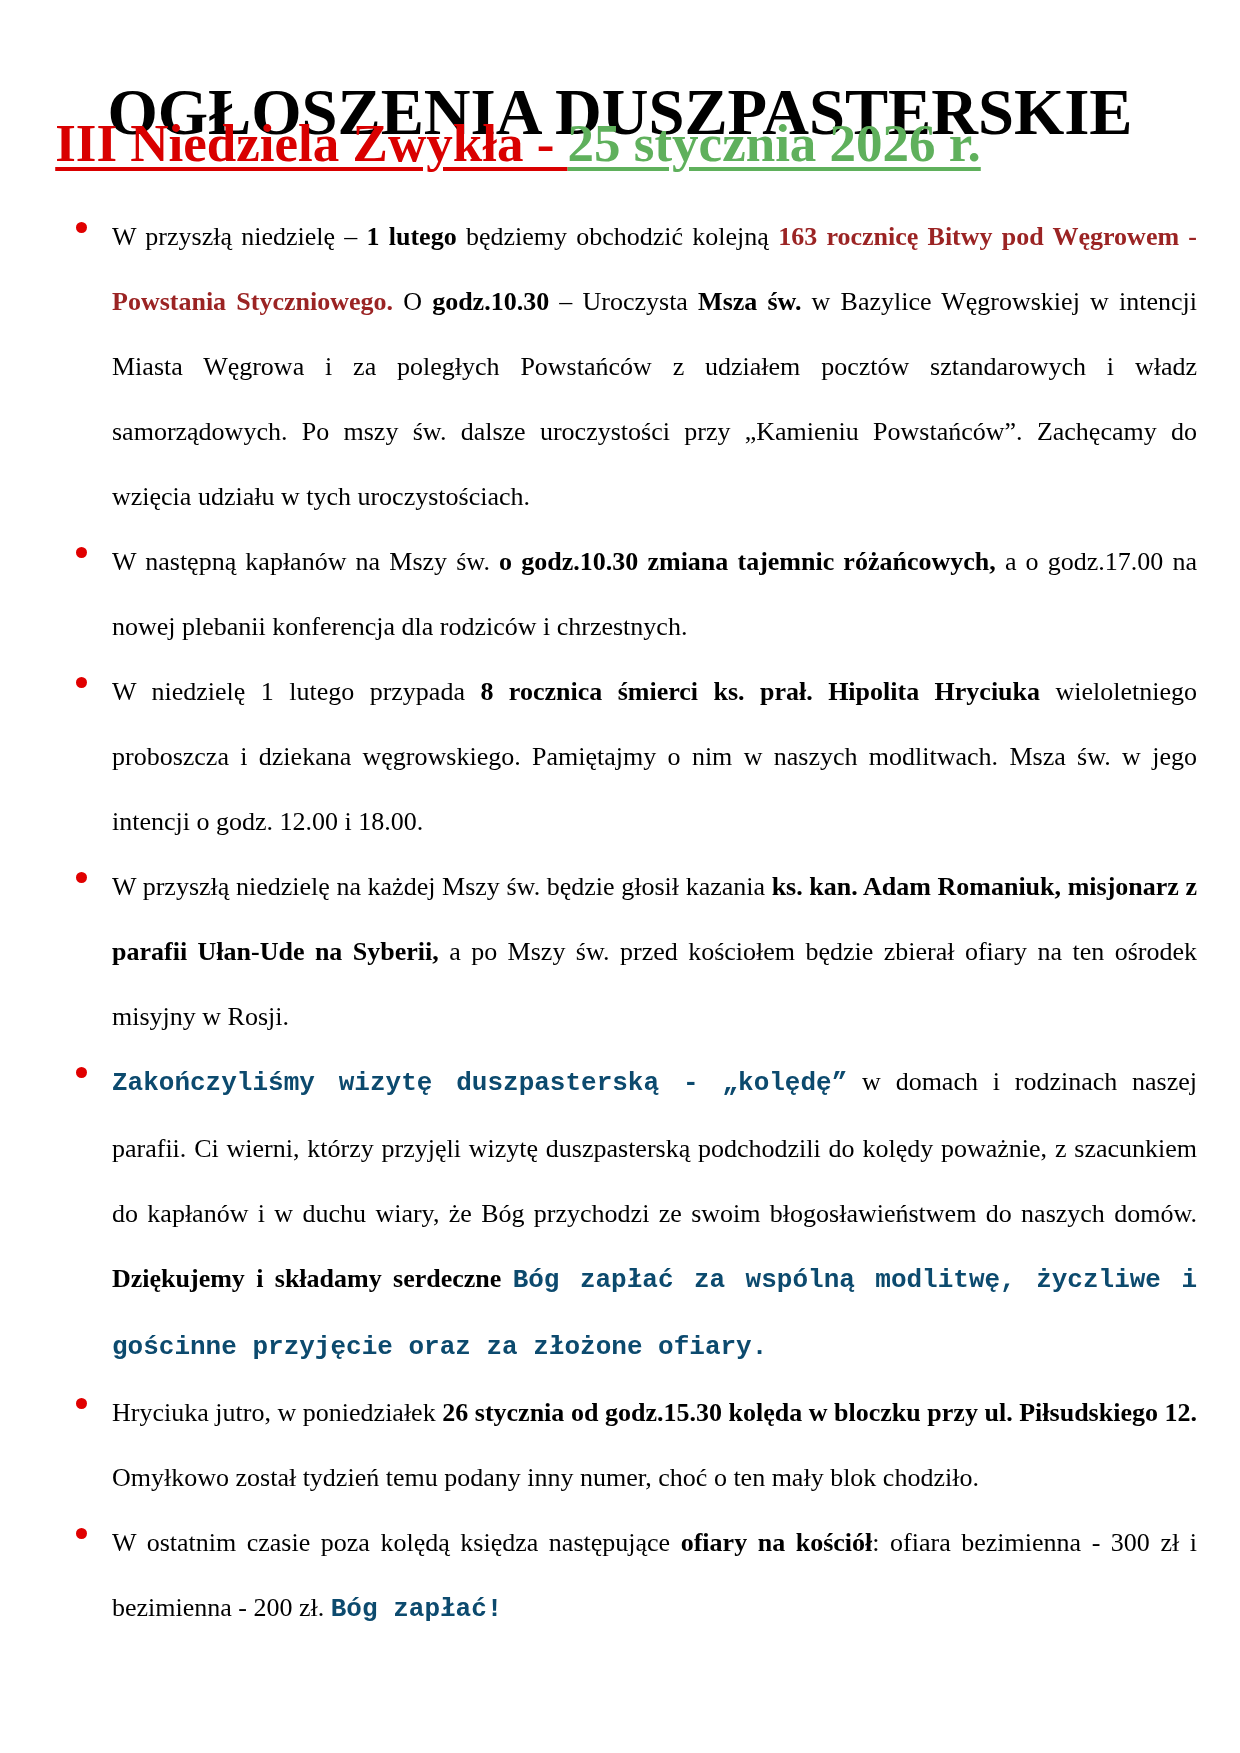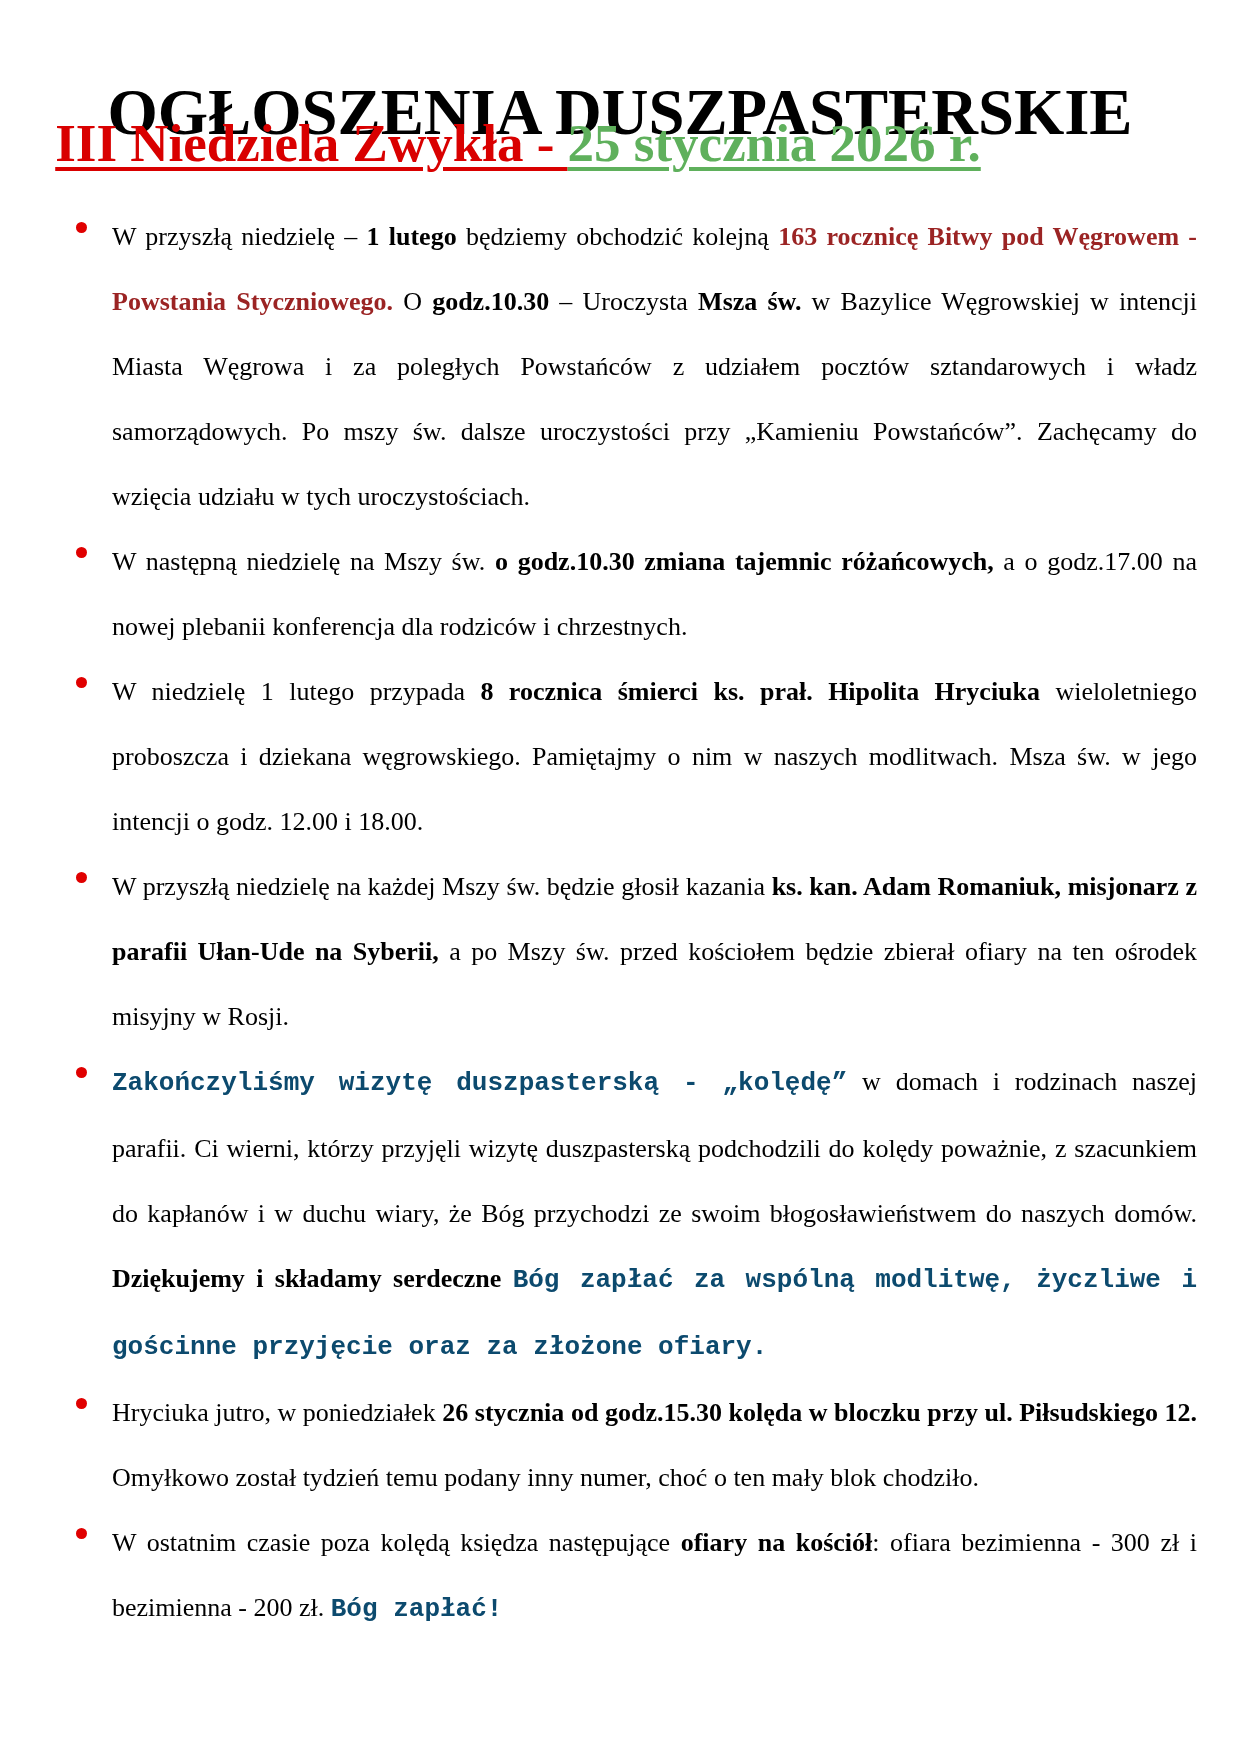--- a/index.html
+++ b/index.html
@@ -47,21 +47,21 @@
   <span class="red">III Niedziela Zwykła - </span><span class="green">25 stycznia 2026 r.</span>
 </div>
 
 <ul class="items">
   <li>
     <span class="bullet"></span>
     <span>W przyszłą niedzielę – </span><span class="b">1 lutego</span><span> będziemy obchodzić kolejną </span><span class="dr">163 rocznicę Bitwy pod Węgrowem - Powstania Styczniowego.</span><span> O </span><span class="b">godz.10.30</span><span> – Uroczysta </span><span class="b">Msza św.</span><span> w Bazylice Węgrowskiej w intencji Miasta Węgrowa i za poległych Powstańców z udziałem pocztów sztandarowych i władz samorządowych. Po mszy św. dalsze uroczystości przy „Kamieniu Powstańców”. Zachęcamy do wzięcia udziału w tych uroczystościach.</span>
   </li>
   <li>
     <span class="bullet"></span>
-    <span>W następną niedzielę na Mszy św. </span><span class="b">o godz.10.30 zmiana tajemnic różańcowych,</span><span> a o godz.17.00 na nowej plebanii konferencja dla rodziców i chrzestnych.</span>
+    <span>W następną kapłanów na Mszy św. </span><span class="b">o godz.10.30 zmiana tajemnic różańcowych,</span><span> a o godz.17.00 na nowej plebanii konferencja dla rodziców i chrzestnych.</span>
   </li>
   <li>
     <span class="bullet"></span>
     <span>W niedzielę 1 lutego przypada </span><span class="b">8 rocznica śmierci ks. prał. Hipolita Hryciuka</span><span> wieloletniego proboszcza i dziekana węgrowskiego. Pamiętajmy o nim w naszych modlitwach. Msza św. w jego intencji o godz. 12.00 i 18.00.</span>
   </li>
   <li>
     <span class="bullet"></span>
     <span>W przyszłą niedzielę na każdej Mszy św. będzie głosił kazania </span><span class="b">ks. kan. Adam Romaniuk, misjonarz z parafii Ułan-Ude na Syberii,</span><span> a po Mszy św. przed kościołem będzie zbierał ofiary na ten ośrodek misyjny w Rosji.</span>
   </li>
   <li>

